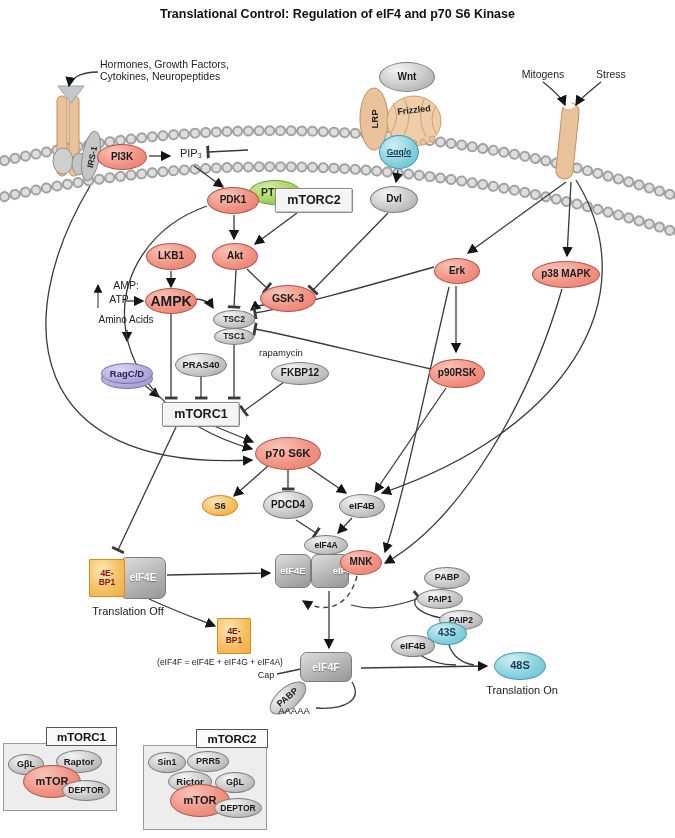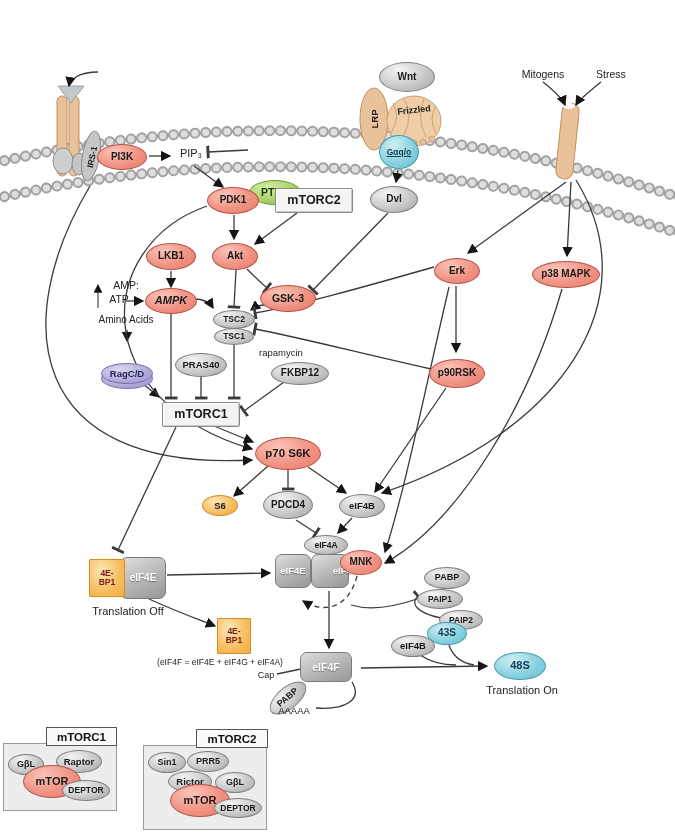--- a/index.html
+++ b/index.html
@@ -35,20 +35,21 @@
        display:flex;align-items:center;justify-content:center;font-weight:bold;color:#111;}
   .ann{position:absolute;transform:translateX(-50%);white-space:pre;text-align:center;
        color:#222;z-index:3;}
   .ann.left{transform:none;text-align:left;}
   .ann.b{font-weight:bold;}
 </style>
 </head>
 <body>
 
 <div id="stage">
+  <div class="title">Translational Control: Regulation of eIF4 and p70 S6 Kinase</div>
 
   <svg width="675" height="838" viewBox="0 0 675 838">
     <defs>
       <marker id="ar" markerWidth="9" markerHeight="8" refX="7" refY="4" orient="auto">
         <path d="M0,0 L8,4 L0,8 z" fill="#151515"></path>
       </marker>
       <marker id="tb" markerWidth="8" markerHeight="10" refX="1.5" refY="5" orient="auto">
         <path d="M1.5,0 L1.5,10" stroke="#3a3a3a" stroke-width="2.2" fill="none"></path>
       </marker>
     </defs>
@@ -145,21 +146,21 @@
     <div class="complex-tab" style="left: 196px; top: 729px; width: 70px; height: 17px; font-size: 11.5px;">mTORC2</div>
     <div class="node oval gray" style="left: 379px; top: 62px; width: 56px; height: 30px; font-size: 10px;">Wnt</div>
     <div class="node oval red" style="left: 97px; top: 144px; width: 50px; height: 26px; font-size: 10px;">PI3K</div>
     <div class="node oval green" style="left: 249px; top: 145px; width: 52px; height: 25px; font-size: 10.5px; margin-top: 35px;">PTEN</div>
     <div class="node oval cyan" style="left: 379px; top: 135px; width: 40px; height: 34px; font-size: 8.5px; text-decoration: underline;">Gαq/o</div>
     <div class="node oval red" style="left: 207px; top: 187px; width: 52px; height: 27px; font-size: 10px;">PDK1</div>
     <div class="node rect-label" style="left: 275px; top: 188px; width: 78px; height: 25px; font-size: 12.5px;">mTORC2</div>
     <div class="node oval gray" style="left: 370px; top: 186px; width: 48px; height: 27px; font-size: 10px;">Dvl</div>
     <div class="node oval red" style="left: 212px; top: 243px; width: 46px; height: 27px; font-size: 10px;">Akt</div>
     <div class="node oval red" style="left: 146px; top: 243px; width: 50px; height: 27px; font-size: 10px;">LKB1</div>
-    <div class="node oval red" style="left: 145px; top: 288px; width: 52px; height: 26px; font-size: 11px; font-style: italic;">AMPK</div>
+    <div class="node oval red" style="left: 145px; top: 288px; width: 52px; height: 26px; font-size: 14px;">AMPK</div>
     <div class="node oval red" style="left: 260px; top: 285px; width: 56px; height: 27px; font-size: 10.5px;">GSK-3</div>
     <div class="node oval red" style="left: 434px; top: 258px; width: 46px; height: 26px; font-size: 10px;">Erk</div>
     <div class="node oval red" style="left: 532px; top: 261px; width: 68px; height: 27px; font-size: 10px;">p38 MAPK</div>
     <div class="node oval gray" style="left: 213px; top: 310px; width: 42px; height: 19px; font-size: 8.5px;">TSC2</div>
     <div class="node oval gray" style="left: 214px; top: 328px; width: 40px; height: 17px; font-size: 8.5px;">TSC1</div>
     <div class="node oval gray" style="left: 175px; top: 345px; width: 52px; height: 24px; font-size: 9.5px; margin-top: 8px;">PRAS40</div>
     <div class="node oval gray" style="left: 271px; top: 362px; width: 58px; height: 23px; font-size: 10px;">FKBP12</div>
     <div class="node oval purple" style="left: 101px; top: 344px; width: 52px; height: 21px; font-size: 9.5px; margin-top: 24px;">RagA/B</div>
     <div class="node oval purple" style="left: 101px; top: 363px; width: 52px; height: 21px; font-size: 9.5px;">RagC/D</div>
     <div class="node rect-label" style="left: 162px; top: 402px; width: 78px; height: 25px; font-size: 12.5px;">mTORC1</div>
@@ -188,20 +189,22 @@
     <div class="node oval gray" style="left: 8px; top: 754px; width: 36px; height: 21px; font-size: 9px;">GβL</div>
     <div class="node oval gray" style="left: 56px; top: 750px; width: 46px; height: 23px; font-size: 9.5px;">Raptor</div>
     <div class="node oval red" style="left: 23px; top: 765px; width: 58px; height: 33px; font-size: 11px;">mTOR</div>
     <div class="node oval gray" style="left: 62px; top: 780px; width: 48px; height: 21px; font-size: 8.5px;">DEPTOR</div>
     <div class="node oval gray" style="left: 148px; top: 752px; width: 38px; height: 21px; font-size: 9px;">Sin1</div>
     <div class="node oval gray" style="left: 187px; top: 751px; width: 42px; height: 21px; font-size: 9px;">PRR5</div>
     <div class="node oval gray" style="left: 168px; top: 771px; width: 44px; height: 21px; font-size: 9.5px;">Rictor</div>
     <div class="node oval gray" style="left: 215px; top: 772px; width: 40px; height: 21px; font-size: 9px;">GβL</div>
     <div class="node oval red" style="left: 170px; top: 784px; width: 60px; height: 33px; font-size: 11px;">mTOR</div>
     <div class="node oval gray" style="left: 214px; top: 798px; width: 48px; height: 20px; font-size: 8.5px;">DEPTOR</div>
+    <div class="ann left" style="left: 100px; top: 58px; font-size: 10.5px;">Hormones, Growth Factors,
+Cytokines, Neuropeptides</div>
     <div class="ann" style="left: 531px; top: 68px; font-size: 10.5px; padding-left: 24px;">Mitogens</div>
     <div class="ann" style="left: 611px; top: 68px; font-size: 10.5px;">Stress</div>
     <div class="ann" style="left: 191px; top: 147px; font-size: 11px;">PIP₃</div>
     <div class="ann" style="left: 126px; top: 279px; font-size: 10.5px;">AMP:</div>
     <div class="ann" style="left: 119px; top: 293px; font-size: 10.5px;">ATP</div>
     <div class="ann" style="left: 126px; top: 314px; font-size: 10px;">Amino Acids</div>
     <div class="ann" style="left: 281px; top: 347px; font-size: 9.5px;">rapamycin</div>
     <div class="ann" style="left: 128px; top: 605px; font-size: 11px;">Translation Off</div>
     <div class="ann" style="left: 522px; top: 684px; font-size: 11px;">Translation On</div>
     <div class="ann" style="left: 220px; top: 657px; font-size: 8.5px;">(eIF4F = eIF4E + eIF4G + eIF4A)</div>

